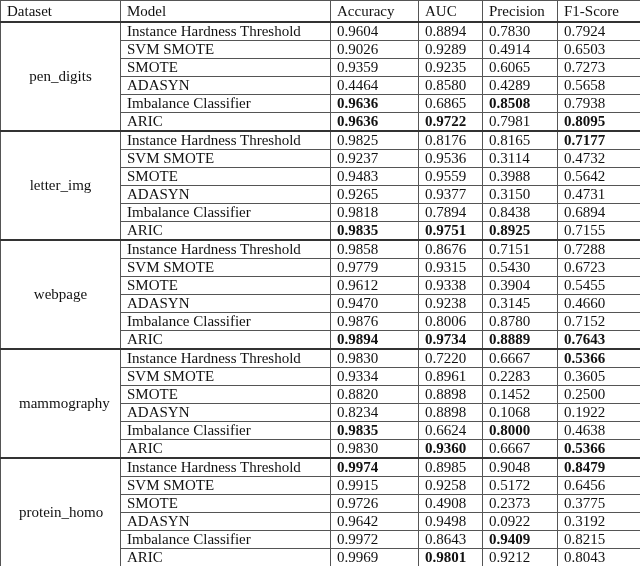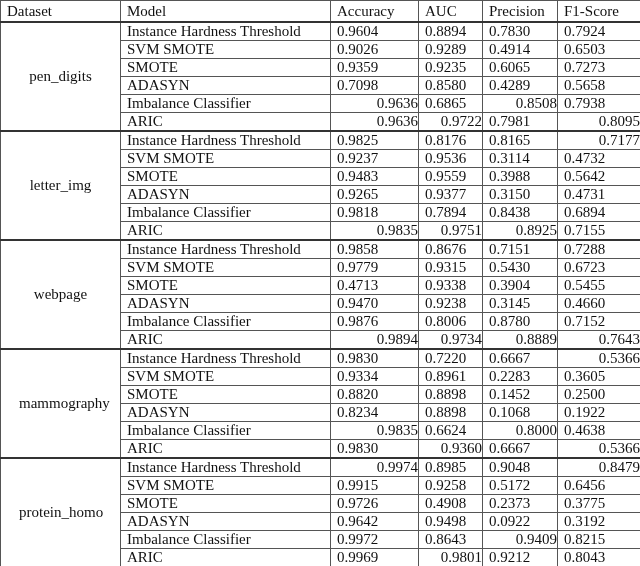--- a/index.html
+++ b/index.html
@@ -24,21 +24,21 @@
     height: 17px;
     line-height: 17px;
     text-align: left;
     white-space: nowrap;
     font-weight: normal;
     overflow: hidden;
   }
   thead th { height: 20px; line-height: 20px; border-bottom: 2px solid #333; border-top: 1px solid #555; }
   td.dataset { text-align: center; padding: 18px; vertical-align: middle; }
   tbody.group { border-bottom: 2px solid #333; }
-  .bold { font-weight: normal; text-align: right; }
+  .bold { font-weight: bold; }
   table { border: 1px solid #555; }
 </style>
 </head>
 <body>
 
 <table>
   <colgroup>
     <col class="c-ds">
       <col class="c-model">
       <col class="c-acc">
@@ -74,21 +74,21 @@
       </tr>
       <tr>
         <td>SMOTE</td>
         <td>0.9359</td>
         <td>0.9235</td>
         <td>0.6065</td>
         <td>0.7273</td>
       </tr>
       <tr>
         <td>ADASYN</td>
-        <td>0.7098</td>
+        <td>0.4464</td>
         <td>0.8580</td>
         <td>0.4289</td>
         <td>0.5658</td>
       </tr>
       <tr>
         <td>Imbalance Classifier</td>
         <td class="bold">0.9636</td>
         <td>0.6865</td>
         <td class="bold">0.8508</td>
         <td>0.7938</td>
@@ -157,21 +157,21 @@
       </tr>
       <tr>
         <td>SVM SMOTE</td>
         <td>0.9779</td>
         <td>0.9315</td>
         <td>0.5430</td>
         <td>0.6723</td>
       </tr>
       <tr>
         <td>SMOTE</td>
-        <td>0.4713</td>
+        <td>0.9612</td>
         <td>0.9338</td>
         <td>0.3904</td>
         <td>0.5455</td>
       </tr>
       <tr>
         <td>ADASYN</td>
         <td>0.9470</td>
         <td>0.9238</td>
         <td>0.3145</td>
         <td>0.4660</td>

